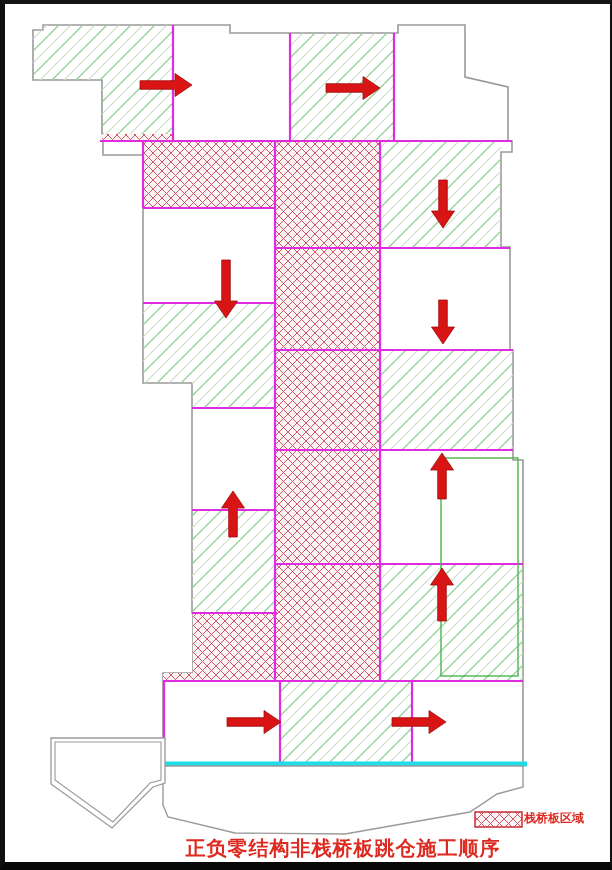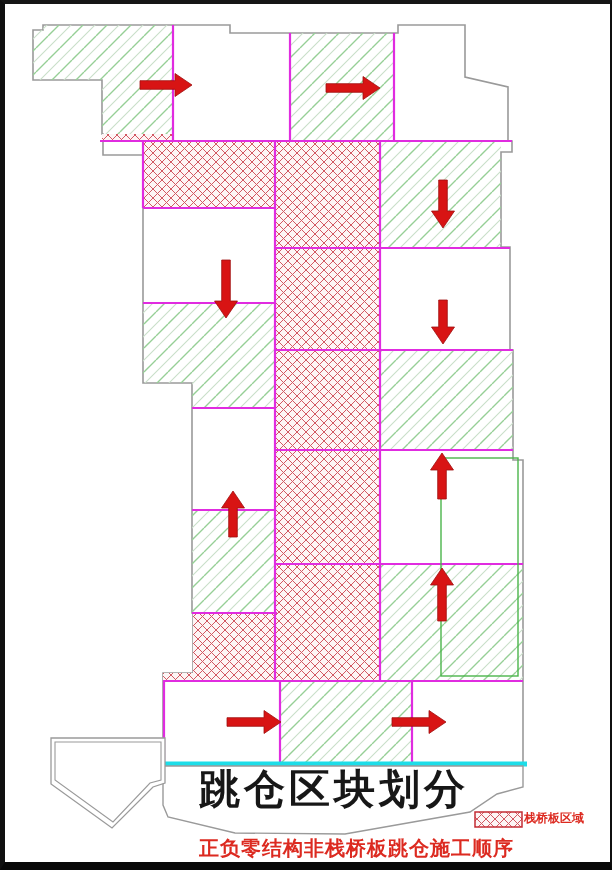--- a/index.html
+++ b/index.html
@@ -100,16 +100,15 @@
       </g>
 
     <path id="title-banner" d="M163,766 L523,766 L523,787 L497,794 L470,812 L345,834 L235,833 L168,817 L163,805 Z" fill="#ffffff" stroke-width="1.4" class="ol" stroke="#9a9a9a"></path>
 
     <path class="ol" d="M51,738 L165,738 L165,783 L153,787 L112,828 L51,784 Z" fill="#ffffff" stroke-width="1.3" stroke="#9a9a9a"></path>
     <path class="ol" d="M55,742 L161,742 L161,780 L150,783 L113,822 L55,780 Z" fill="none" stroke-width="1.1" stroke="#9a9a9a"></path>
 
     <rect id="legend-swatch" x="475" y="812" width="47" height="15" fill="url(#crossRed)" stroke-width="1.5" stroke="#c32c34"></rect>
   </svg>
 
-  <div id="plan-title" class="txt" style="color: rgb(23, 23, 23);">跳仓区块划分</div>
-  <div id="plan-caption" class="txt" style="color: rgb(220, 42, 32); border-bottom-color: rgb(220, 42, 32); text-align: right;">正负零结构非栈桥板跳仓施工顺序</div>
+  <div id="plan-caption" class="txt" style="color: rgb(220, 42, 32); border-bottom-color: rgb(220, 42, 32);">正负零结构非栈桥板跳仓施工顺序</div>
   <div id="legend-label" class="txt" style="color: rgb(220, 42, 32);">栈桥板区域</div>
 </div>
 
 </body></html>

